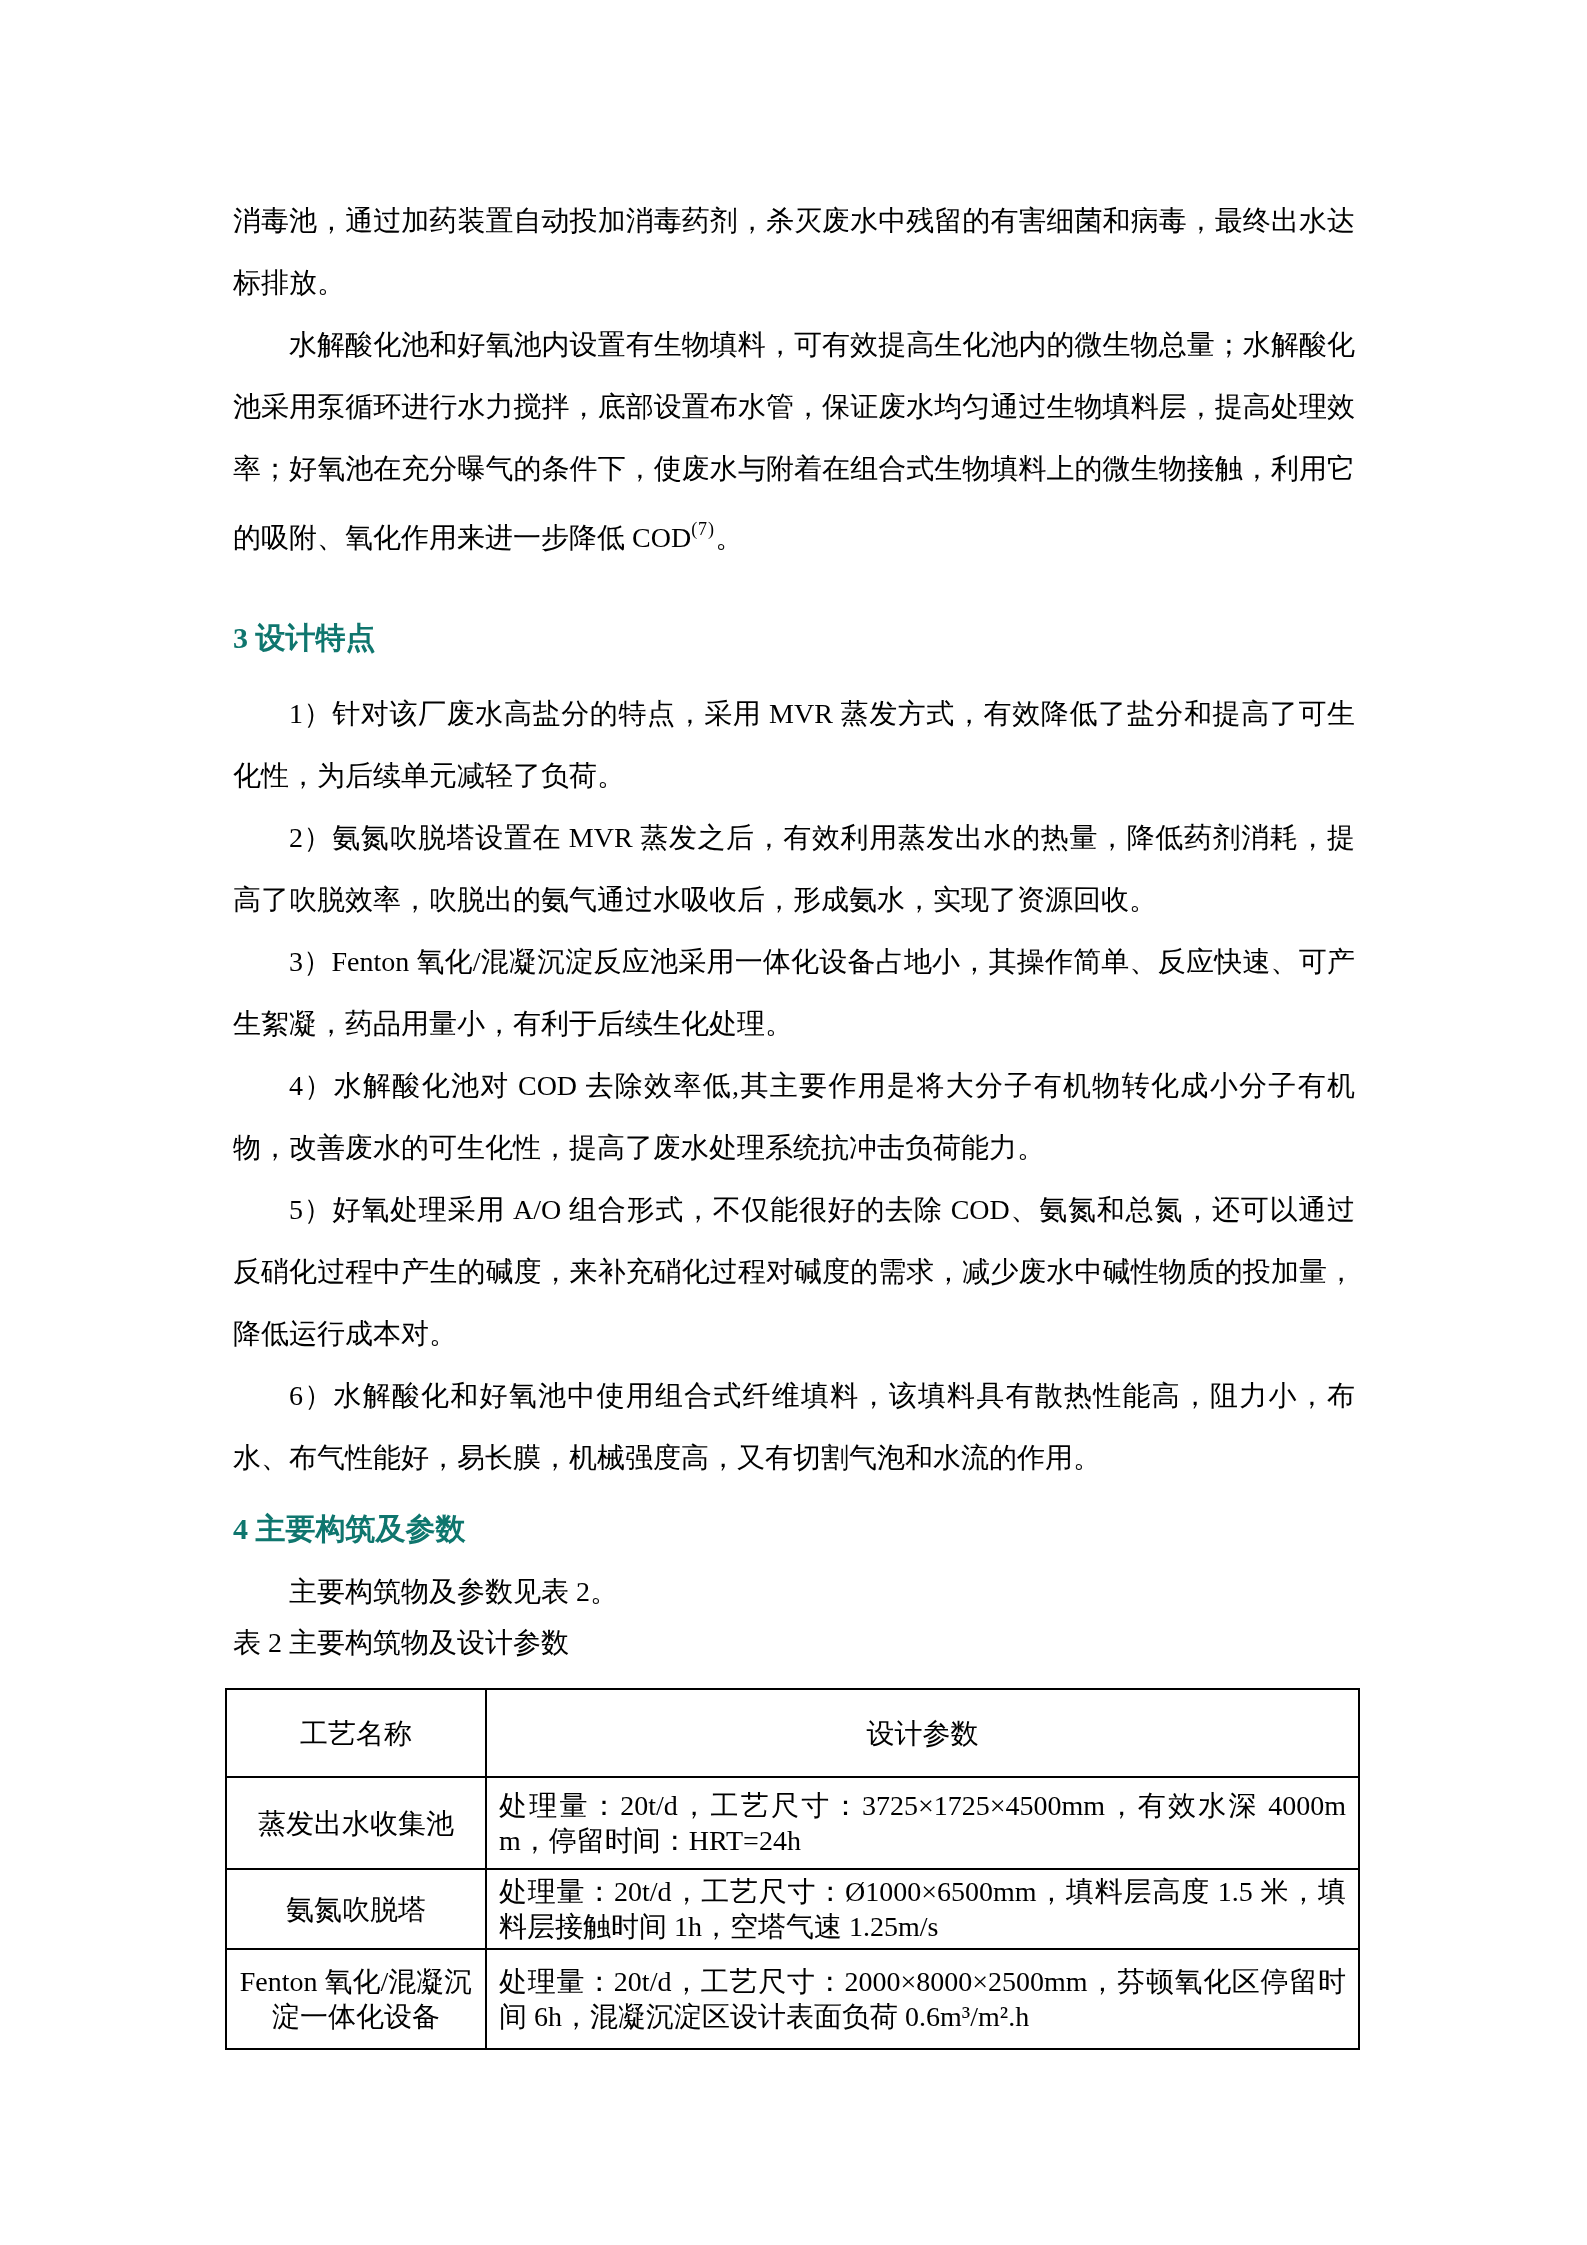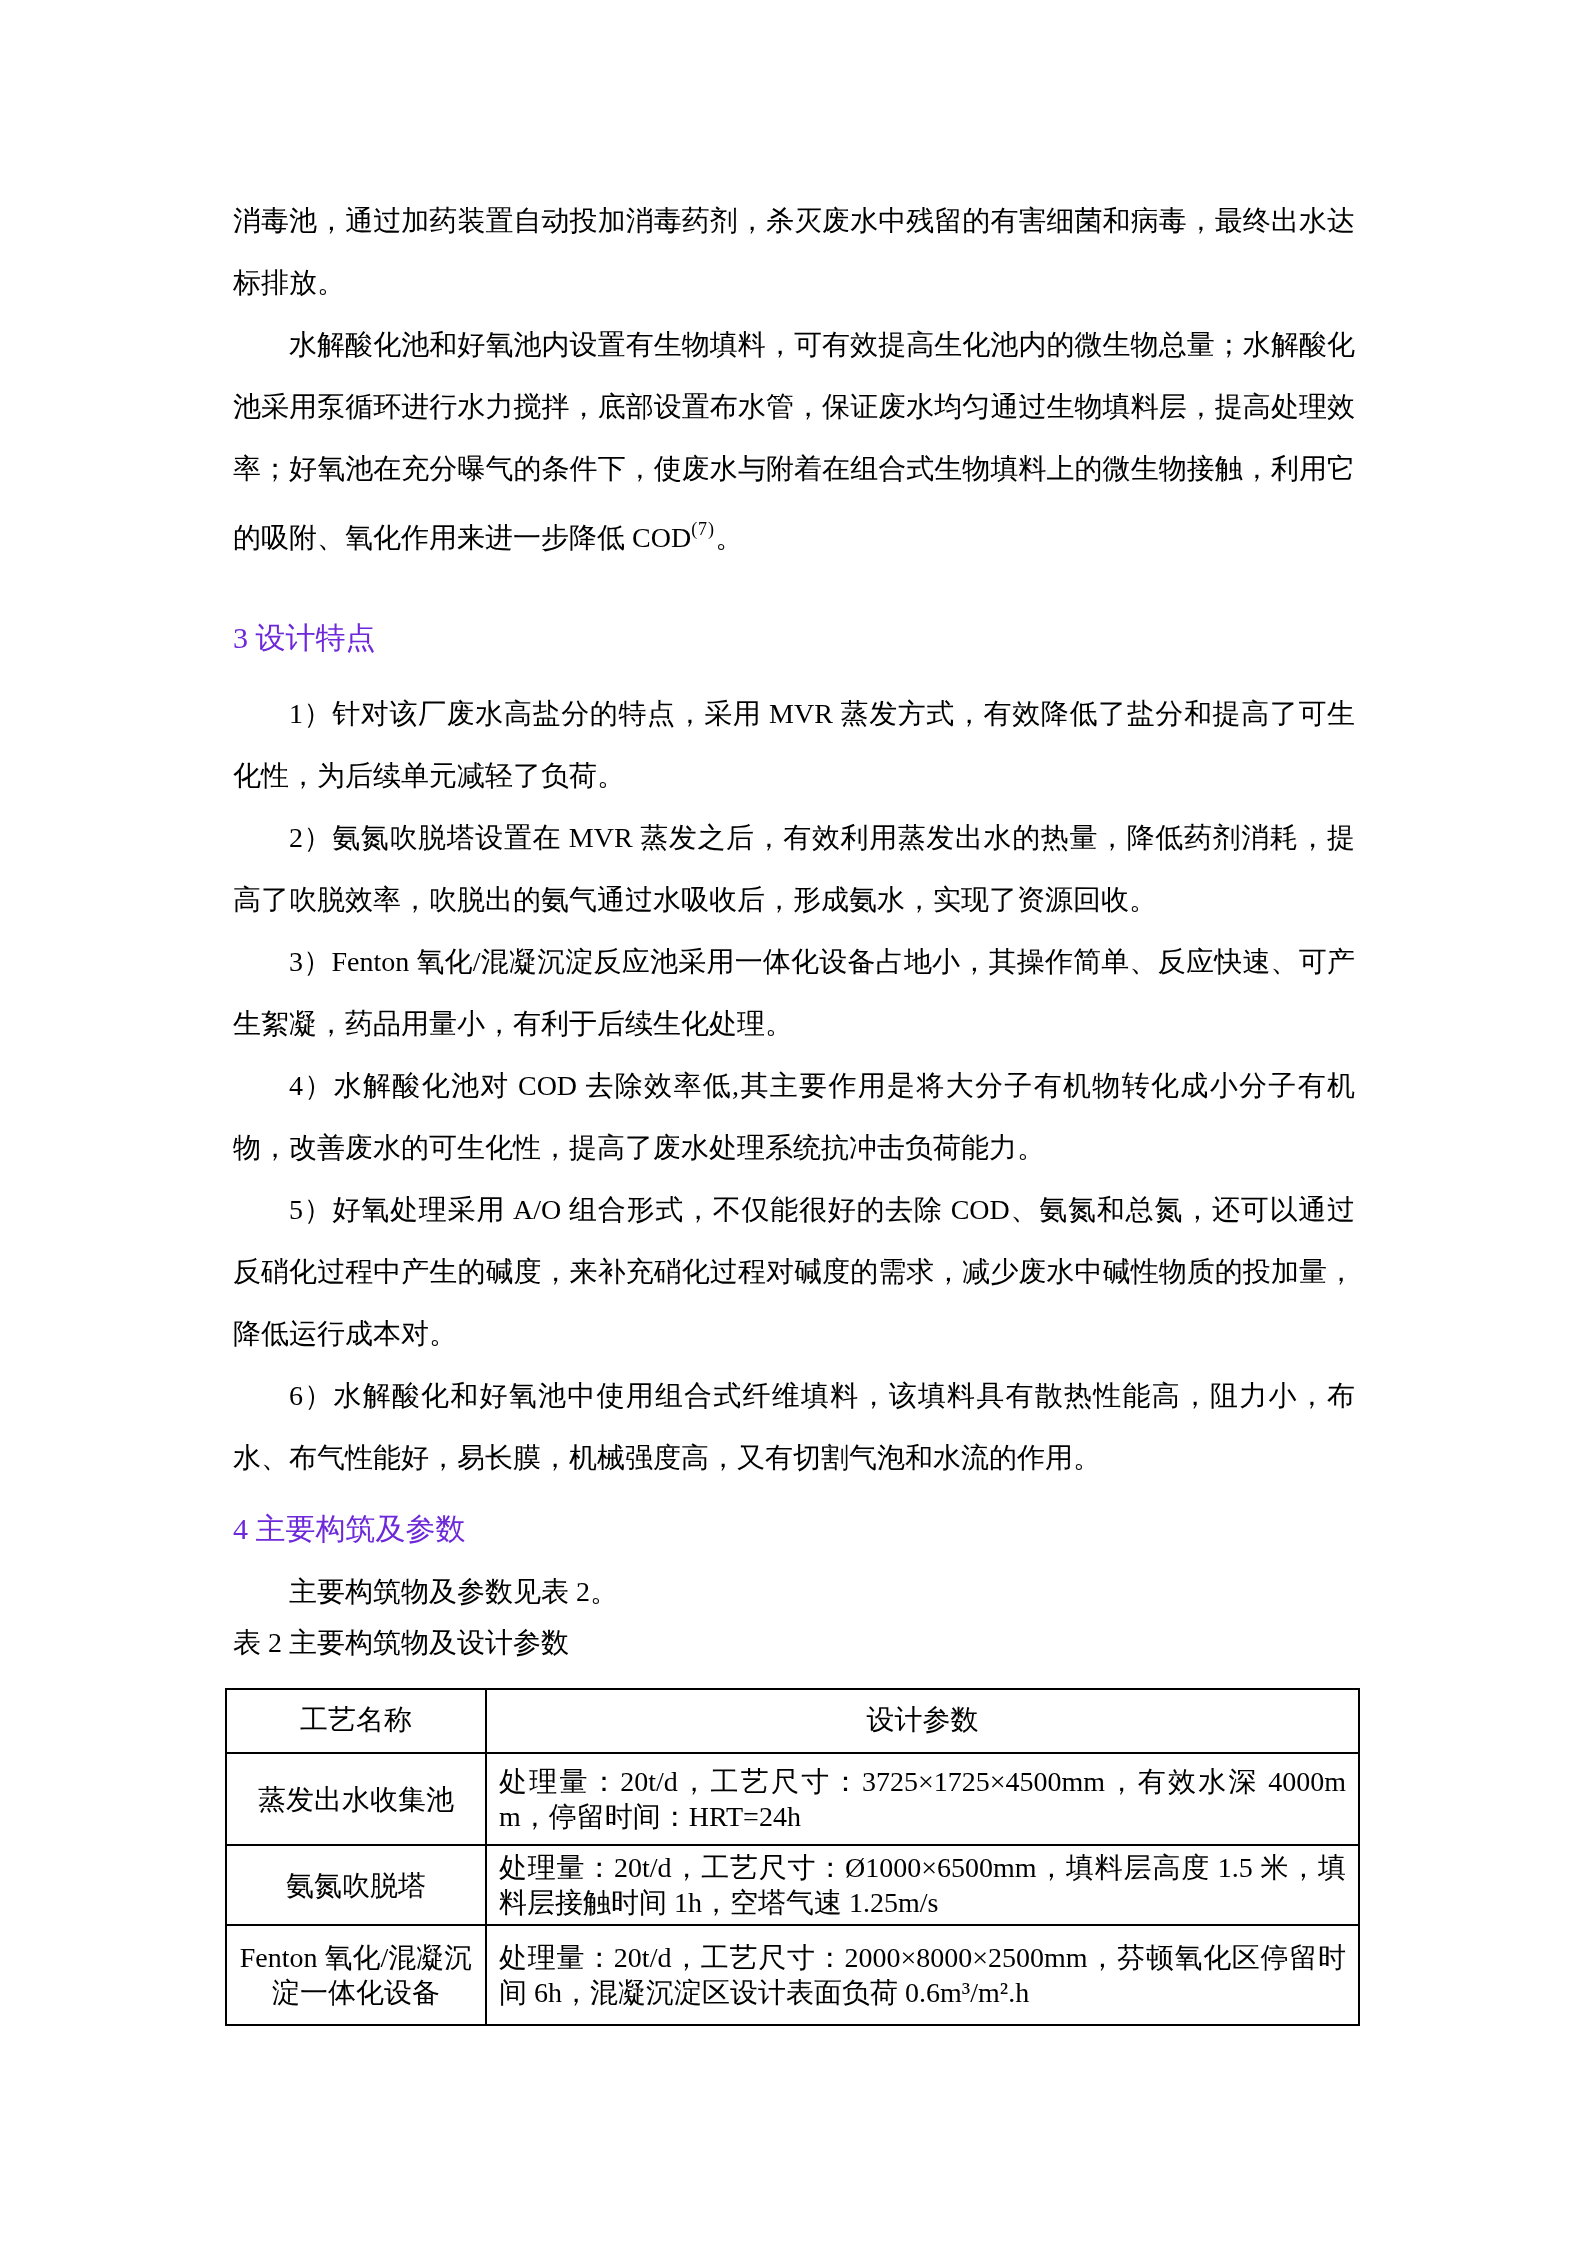--- a/index.html
+++ b/index.html
@@ -29,22 +29,22 @@
     font-size: 18px;
     position: relative;
     top: -2px;
     letter-spacing: 1px;
   }
 
   h2.heading {
     margin: 44px 0 20px 0;
     font-size: 30px;
     line-height: 50px;
-    font-weight: 400;
-    color: #6d28d9;
+    font-weight: 700;
+    color: #0f766e;
   }
   h2.heading4 { margin-top: 15px; margin-bottom: 0; }
 
   p.intro { margin: 10px 0 0 0; line-height: 56px; }
 
   p.caption {
     margin: 0;
     line-height: 46px;
     text-align: left;
     text-indent: 0;
@@ -60,21 +60,21 @@
   col.c1 { width: 260px; }
   col.c2 { width: 873px; }
 
   table.params-table td {
     border: 2px solid #000000;
     font-size: 28px;
     line-height: 35px;
     vertical-align: middle;
     color: #000000;
   }
-  tr.header-row { height: 64px; font-family: Liberation Mono, monospace; }
+  tr.header-row { height: 88px; }
   tr.row-1 { height: 92px; }
   tr.row-2 { height: 78px; }
   tr.row-3 { height: 100px; }
 
   td.cell-name {
     text-align: center;
     padding: 4px 8px;
   }
   td.cell-params {
     text-align: justify;

